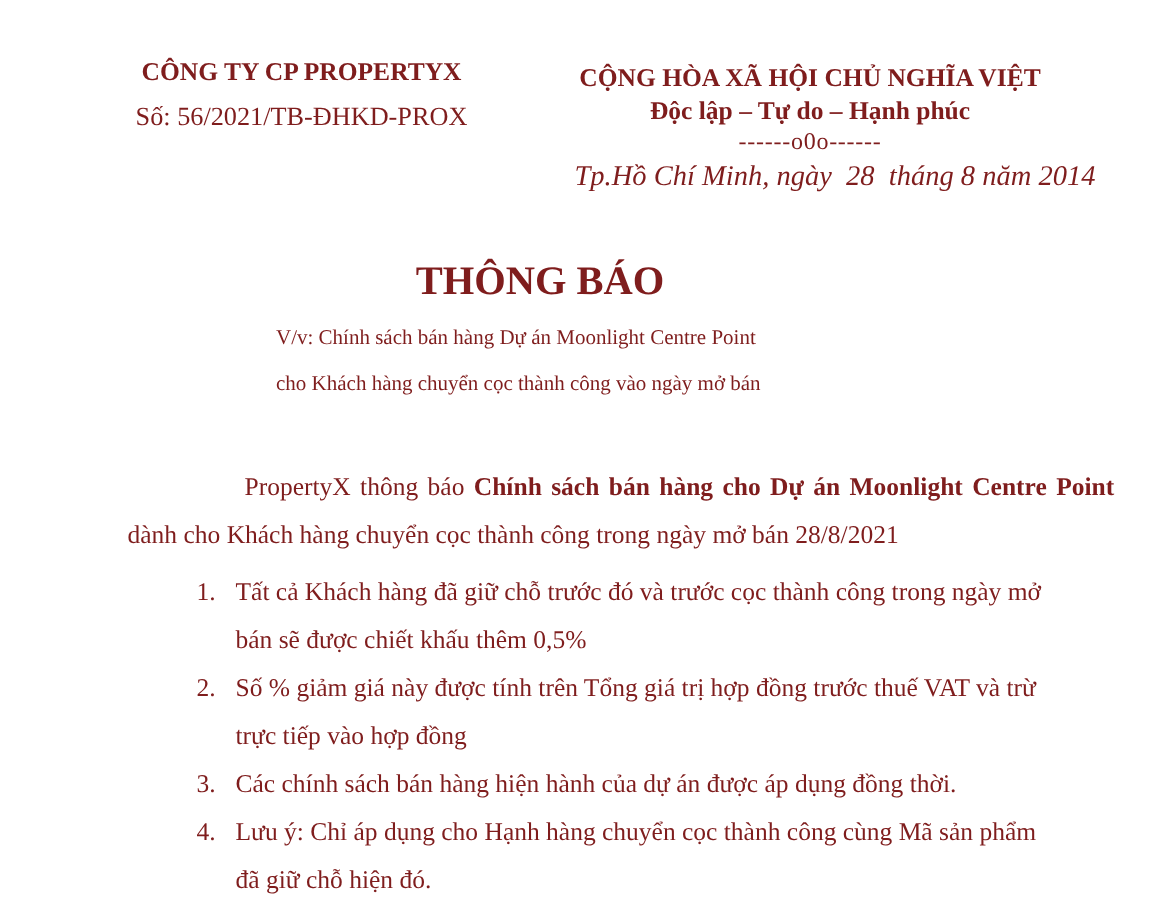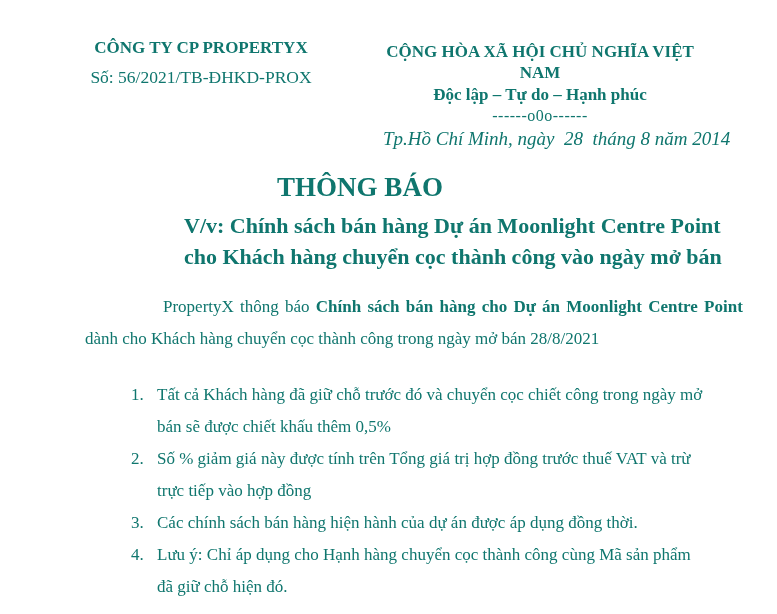--- a/index.html
+++ b/index.html
@@ -1,21 +1,21 @@
 <!DOCTYPE html>
 <html><head>
 <meta charset="utf-8">
 <style>
   html, body { margin: 0; padding: 0; background: #ffffff; }
   .page {
     position: relative;
     width: 777px;
     height: 614px;
     background: #ffffff;
-    color: #0f766e;
+    color: #7f1d1d;
     font-family: "Liberation Serif", "DejaVu Serif", serif;
     overflow: hidden;
   }
 
   
   .header-left {
     position: absolute;
     left: 89px; top: 38px; width: 224px;
     text-align: center;
   }
@@ -37,29 +37,29 @@
   .doc-title {
     position: absolute;
     top: 172px; left: 0; width: 720px;
     text-align: center;
     font-size: 27px; font-weight: bold;
     line-height: 30px;
   }
   .doc-subtitle {
     position: absolute;
     left: 184px; top: 210px;
-    font-size: 22px; font-weight: bold;
+    font-size: 14px; font-weight: normal;
     line-height: 31px;
     white-space: nowrap;
   }
 
   
   .intro {
     position: absolute;
-    left: 85px; top: 291px; width: 640px;
+    left: 85px; top: 309px; width: 640px;
     font-size: 17px; line-height: 32px;
   }
   .intro-line1 { text-indent: 78px; word-spacing: 2px; white-space: nowrap; }
   .intro-line1 b { font-weight: bold; }
   .intro-line2 { font-weight: normal; white-space: nowrap; }
 
   .policy-list {
     position: absolute;
     left: 85px; top: 379px; width: 660px;
     font-size: 17px; line-height: 32px;
@@ -73,21 +73,20 @@
 
 <div class="page">
 
   <div class="header-left">
     <div class="company-name">CÔNG TY CP PROPERTYX</div>
     <div class="doc-number">Số: 56/2021/TB-ĐHKD-PROX</div>
   </div>
 
   <div class="header-right">
     <div class="motto-line">CỘNG HÒA XÃ HỘI CHỦ NGHĨA VIỆT</div>
-    <div class="motto-line">NAM</div>
     <div class="slogan">Độc lập – Tự do – Hạnh phúc</div>
     <div class="divider">------o0o------</div>
     <div class="dateline">Tp.Hồ Chí Minh, ngày  28  tháng 8 năm 2014</div>
   </div>
 
   <div class="doc-title">THÔNG BÁO</div>
 
   <div class="doc-subtitle">
     <div>V/v: Chính sách bán hàng Dự án Moonlight Centre Point</div>
     <div>cho Khách hàng chuyển cọc thành công vào ngày mở bán</div>
@@ -95,21 +94,21 @@
 
   <div class="intro">
     <div class="intro-line1"><span>PropertyX thông báo </span><b>Chính sách bán hàng cho Dự án Moonlight Centre Point</b></div>
     <div class="intro-line2">dành cho Khách hàng chuyển cọc thành công trong ngày mở bán 28/8/2021</div>
   </div>
 
   <div class="policy-list">
 
     <div class="list-item">
       <span class="item-num">1.</span>
-      <div class="item-line">Tất cả Khách hàng đã giữ chỗ trước đó và chuyển cọc chiết công trong ngày mở</div>
+      <div class="item-line">Tất cả Khách hàng đã giữ chỗ trước đó và trước cọc thành công trong ngày mở</div>
       <div class="item-line">bán sẽ được chiết khấu thêm 0,5%</div>
     </div>
 
     <div class="list-item">
       <span class="item-num">2.</span>
       <div class="item-line">Số % giảm giá này được tính trên Tổng giá trị hợp đồng trước thuế VAT và trừ</div>
       <div class="item-line">trực tiếp vào hợp đồng</div>
     </div>
 
     <div class="list-item">

